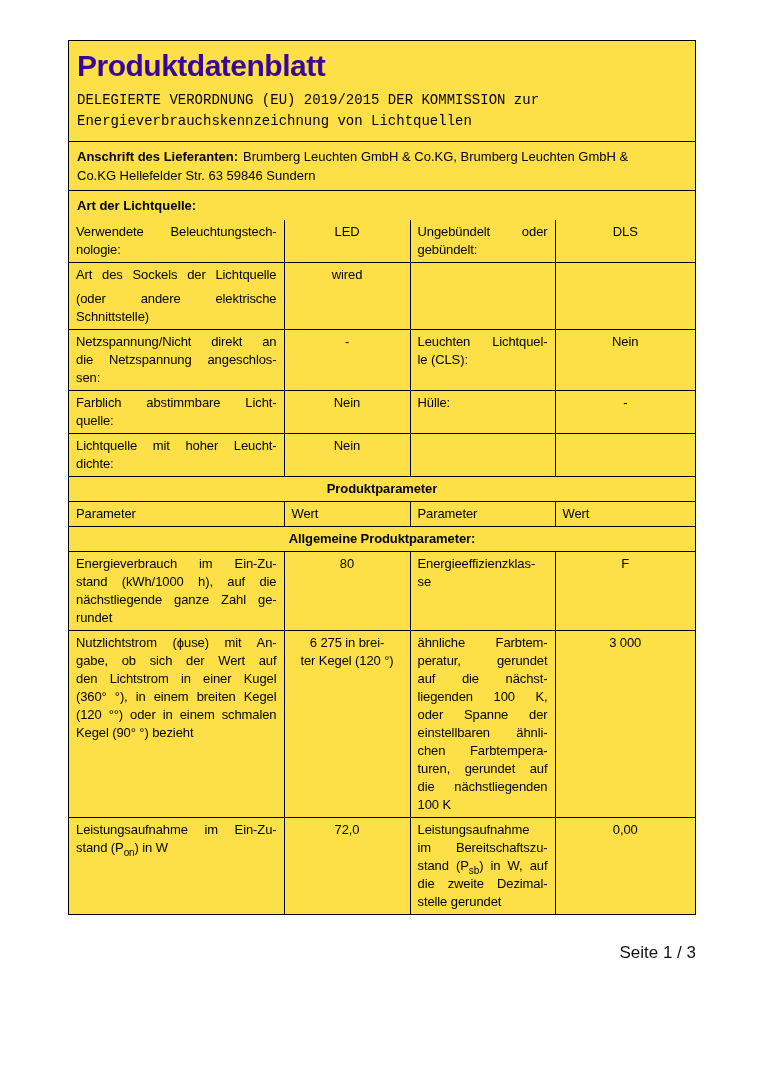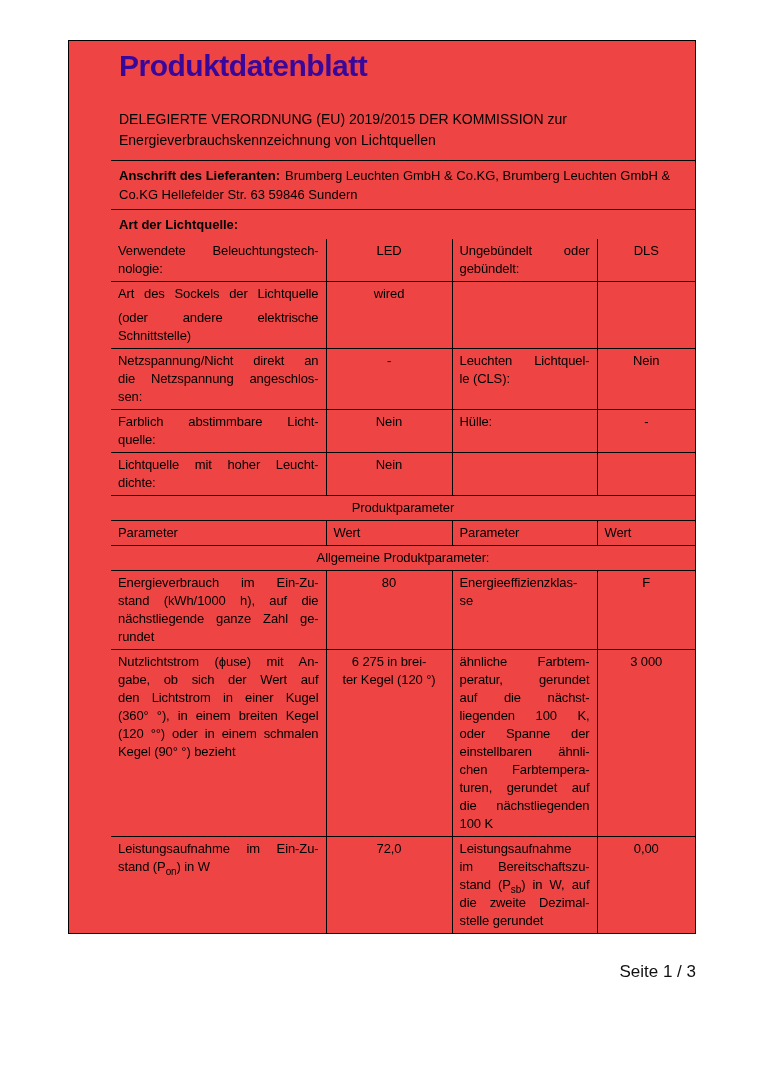--- a/index.html
+++ b/index.html
@@ -1,31 +1,31 @@
 <!DOCTYPE html>
 <html><head>
 <meta charset="utf-8">
 <style>
   html,body{margin:0;padding:0;background:#ffffff;}
   body{width:764px;height:1080px;overflow:hidden;font-family:"Liberation Sans",sans-serif;color:#000;}
   .page{position:relative;width:764px;height:1080px;background:#fff;}
-  .doc{margin:40px 68px 0 68px;width:628px;border:1.5px solid #000;box-sizing:border-box;background:#ef4444;padding-left:42px;}
+  .doc{margin:40px 68px 0 68px;width:628px;border:1.5px solid #000;box-sizing:border-box;background:#fde047;}
   .block{border-bottom:1.5px solid #000;padding:5px 8px;font-size:13px;line-height:19px;}
   .block:last-of-type{border-bottom:none;}
   .title-block{padding:7px 8px 9px 8px;}
   h1.doc-title{margin:0;font-size:30px;line-height:36px;font-weight:bold;letter-spacing:-0.5px;}
-  .subtitle{margin:25px 0 0 0;font-size:14px;line-height:21px;white-space:pre-line;}
+  .subtitle{margin:6px 0 0 0;font-size:14px;line-height:21px;white-space:pre-line;font-family:Liberation Mono, monospace;}
   .kv-label{font-weight:bold;}
   .kv-value{margin-left:5px;white-space:pre-line;}
   table.params{width:100%;border-collapse:collapse;border-style:hidden;table-layout:fixed;}
   col.c1{width:215px}col.c2{width:126px}col.c3{width:145px}col.c4{width:auto}
   td.cell{border:1.5px solid #000;vertical-align:top;padding:3px 7px;font-size:13px;line-height:18px;letter-spacing:-0.1px;overflow:hidden;}
   td.cell.center{text-align:center;}
   td.cell.left{text-align:left;}
-  td.cell.bold{font-weight:normal;text-align:center;}
+  td.cell.bold{font-weight:bold;text-align:center;}
   .line{min-height:0;}
   .line.j{text-align:justify;text-align-last:justify;}
   .line.empty{height:6px;}
   sub{font-size:10px;line-height:0;}
   .footer{margin:28px 68px 0 68px;width:628px;text-align:right;font-size:17px;color:#111;}
 </style>
 </head>
 <body>
 
 <div class="page">

